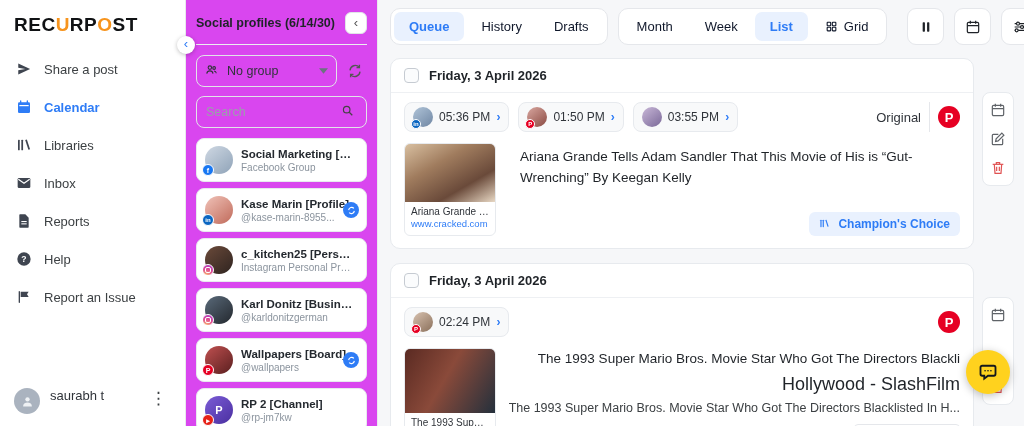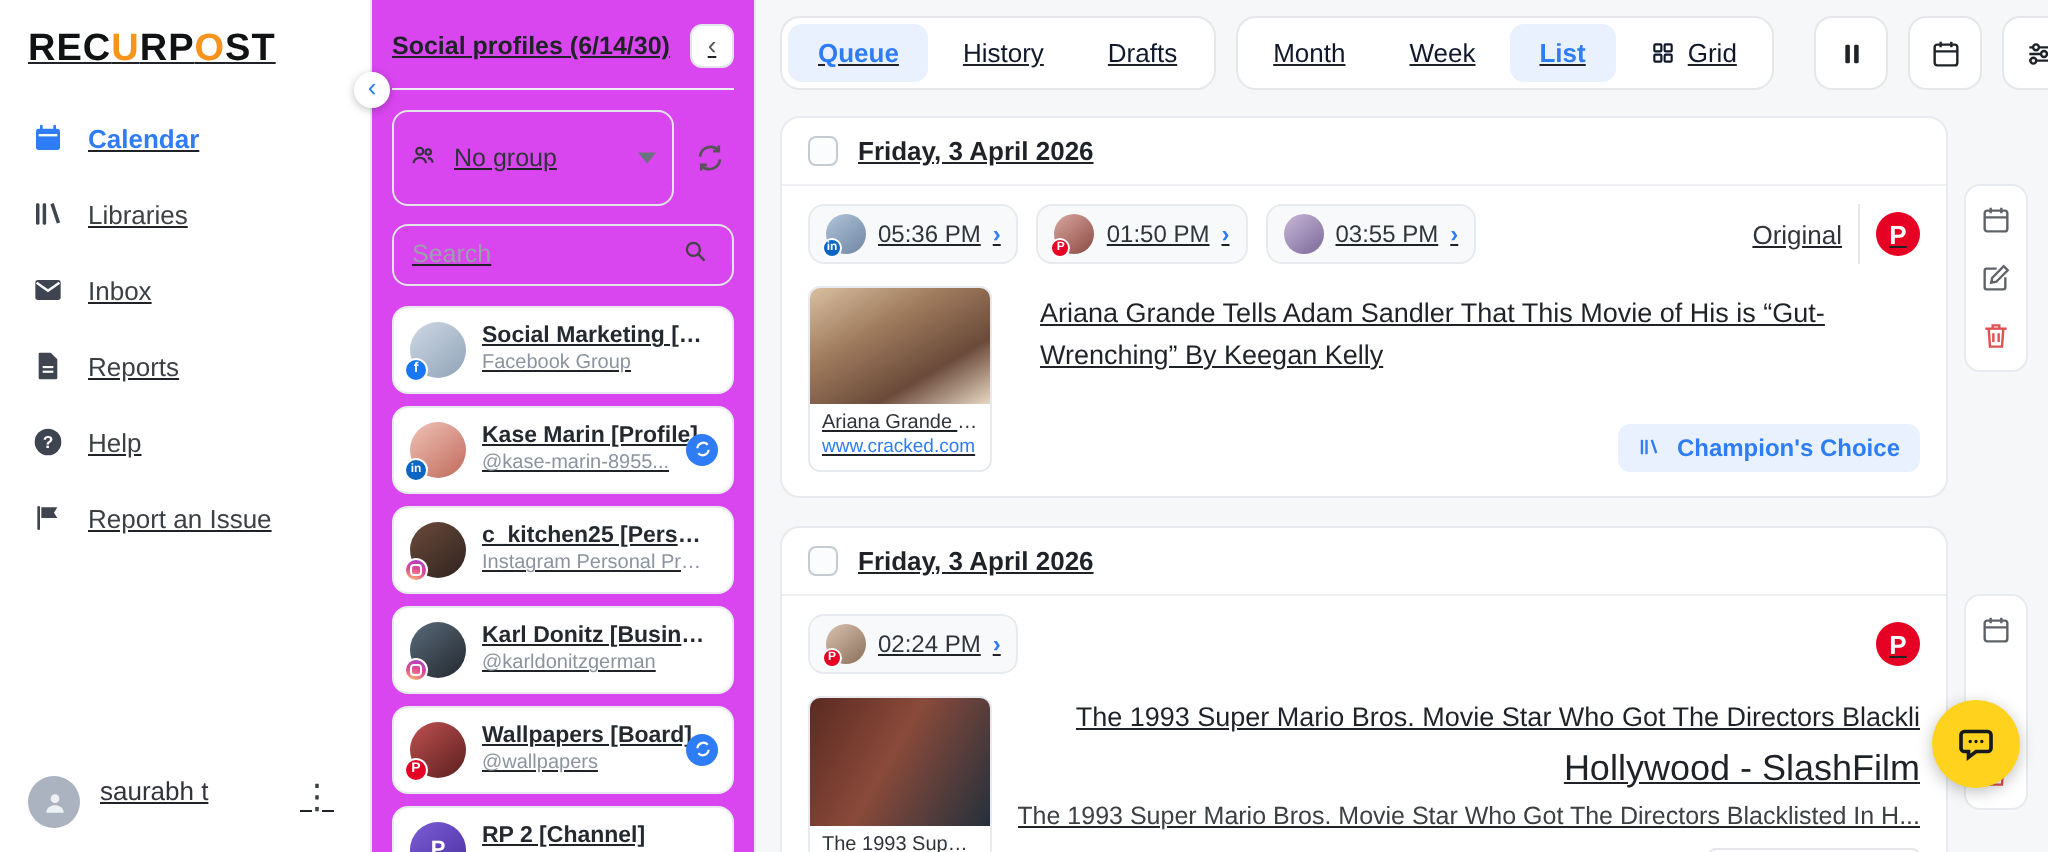--- a/index.html
+++ b/index.html
@@ -1,18 +1,18 @@
 <!DOCTYPE html>
 <html><head>
 <meta charset="utf-8">
 <style>
   * { margin:0; padding:0; box-sizing:border-box; }
   html,body { width:1024px; height:426px; overflow:hidden; }
   body { font-family:"Liberation Sans", sans-serif; background:#f6f7f9; color:#1f2328; font-size:13px; }
-  .app { display:flex; height:100%; position:relative;text-decoration:underline; }
+  .app { display:flex; height:100%; position:relative; }
 
   
   .sidebar { width:186px; background:#fff; border-right:1px solid #e8eaed; display:flex; flex-direction:column; padding-top:10px; flex-shrink:0; }
   .logo { padding:4px 14px 10px; font-size:19px; font-weight:800; letter-spacing:.5px; color:#101214; white-space:nowrap; }
   .logo .orange { color:#f7941d; }
   .nav { display:flex; flex-direction:column; margin-top:4px; }
   .nav-item { display:flex; align-items:center; gap:12px; padding:11px 16px; font-size:13px; color:#3c4043; cursor:pointer; }
   .nav-item .ic { color:#3f4550; }
   .nav-item.active { color:#2e7cf6; font-weight:600; }
   .nav-item.active .ic { color:#2e7cf6; }
@@ -22,21 +22,21 @@
   .kebab { font-size:17px; color:#3c4043; padding:0 4px; cursor:pointer; }
 
   .collapse-fab { position:absolute; left:177px; top:36px; width:18px; height:18px; border-radius:50%; background:#fff; box-shadow:0 1px 4px rgba(0,0,0,.25); color:#2e7cf6; font-size:13px; line-height:16px; text-align:center; z-index:5; cursor:pointer; }
 
   
   .panel { width:192px; background:#d946ef; border-right:1px solid #e8eaed; display:flex; flex-direction:column; padding:10px 10px 0; flex-shrink:0; }
   .panel-head { display:flex; align-items:center; justify-content:space-between; padding:2px 0 10px; border-bottom:1px solid #eceef1; }
   .panel-title { font-size:12.5px; font-weight:700; color:#1f2328; }
   .sq-btn { width:22px; height:22px; border:1px solid #e1e4e8; border-radius:6px; background:#fff; color:#555; font-size:13px; line-height:20px; text-align:center; cursor:pointer; flex-shrink:0; }
   .group-row { display:flex; align-items:center; gap:6px; margin-top:10px; }
-  .group-dd { flex:1; height:48px; border:1px solid #e1e4e8; border-radius:8px; display:flex; align-items:center; gap:6px; padding:0 8px; font-size:12.5px; color:#30343a; cursor:pointer; }
+  .group-dd { flex:1; height:32px; border:1px solid #e1e4e8; border-radius:8px; display:flex; align-items:center; gap:6px; padding:0 8px; font-size:12.5px; color:#30343a; cursor:pointer; }
   .group-dd .caret { margin-left:auto; color:#6b7280; display:flex; }
   .icon-btn { background:none; border:none; color:#555; cursor:pointer; display:flex; align-items:center; justify-content:center; padding:4px; }
   .search-box { margin-top:9px; height:33px; border:1px solid #e1e4e8; border-radius:8px; display:flex; align-items:center; padding:0 9px; gap:6px; }
   .search-box input { flex:1; border:none; outline:none; font-size:12.5px; font-family:inherit; color:#30343a; min-width:0; background:transparent; }
   .search-box input::placeholder { color:#9aa1aa; }
   .search-box .ic { color:#444; }
 
   .profile-list { margin-top:10px; display:flex; flex-direction:column; gap:6px; overflow:hidden; }
   .profile-item { border:1px solid #e7eaee; border-radius:8px; padding:6px 8px; display:flex; align-items:center; gap:8px; position:relative; background:#fff; cursor:pointer; min-height:44px; }
   .pav { width:28px; height:28px; border-radius:50%; position:relative; flex-shrink:0; display:flex; align-items:center; justify-content:center; color:#fff; font-size:11px; font-weight:700; }
@@ -121,20 +121,28 @@
   .ic-lg { width:20px; height:20px; display:block; }
 </style>
 </head>
 <body>
 
 <div class="app">
 
   <aside class="sidebar">
     <div class="logo"><span>REC</span><span class="orange">U</span><span>RP</span><span class="orange">O</span><span>ST</span></div>
     <nav class="nav">
+      <div class="nav-item">
+        <span class="ic">
+            <svg class="ic" viewBox="0 0 24 24">
+              <path d="M3.4 20.4l17.8-8.4L3.4 3.6l-.01 6.53L14 12 3.39 13.87z" fill="currentColor"></path>
+            </svg>
+          </span>
+        <span>Share a post</span>
+      </div>
       <div class="nav-item active">
         <span class="ic">
             <svg class="ic" viewBox="0 0 24 24">
               <rect x="3" y="5" width="18" height="16" rx="2" fill="currentColor"></rect>
               <rect x="6" y="2" width="2" height="5" rx="1" fill="currentColor"></rect>
               <rect x="16" y="2" width="2" height="5" rx="1" fill="currentColor"></rect>
               <rect x="5" y="9" width="14" height="1.8" fill="#fff"></rect>
             </svg>
           </span>
         <span>Calendar</span>

